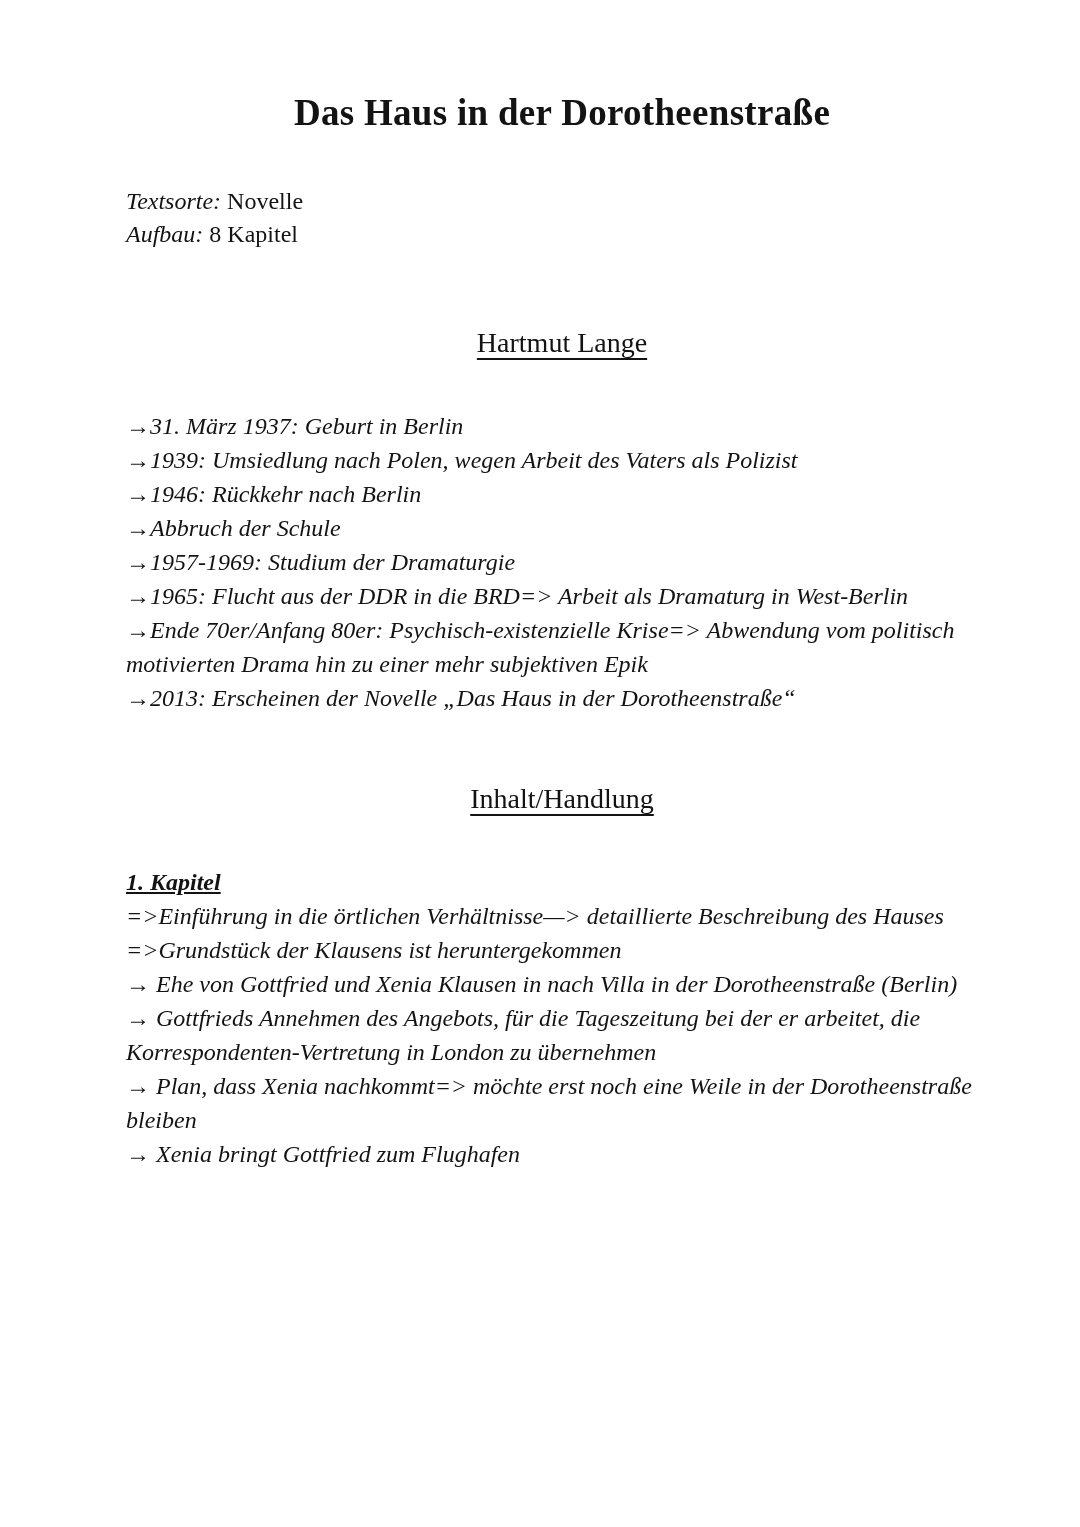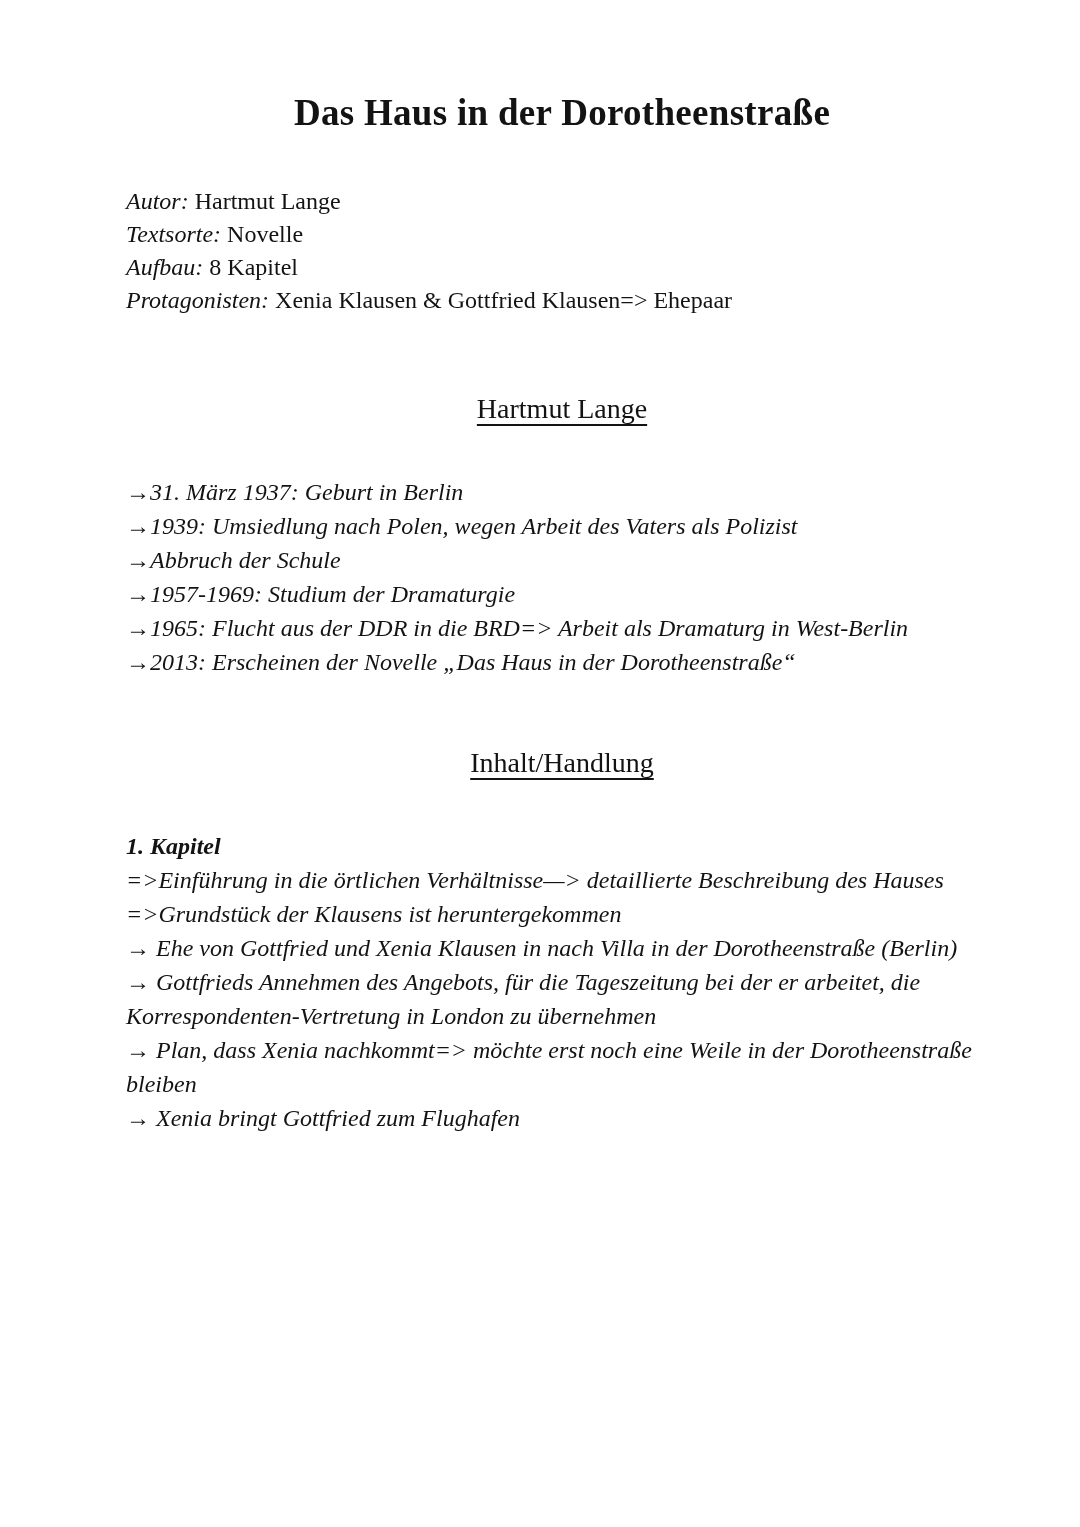--- a/index.html
+++ b/index.html
@@ -64,44 +64,45 @@
     font-size: 24px;
     line-height: 34px;
     font-style: italic;
   }
   .subheading {
     margin: 0;
     font-size: 24px;
     line-height: 34px;
     font-weight: 700;
     font-style: italic;
+    text-decoration: underline;
   }
 </style>
 </head>
 <body>
 
 <div class="page">
 
   <h1 class="title">Das Haus in der Dorotheenstraße</h1>
 
   <div class="meta">
-    <p class="meta-line"><span class="meta-label">Autor:</span> <span>Hartmut Lange</span></p>
     <p class="meta-line"><span class="meta-label">Textsorte:</span> <span>Novelle</span></p>
     <p class="meta-line"><span class="meta-label">Aufbau:</span> <span>8 Kapitel</span></p>
-    <p class="meta-line"><span class="meta-label">Protagonisten:</span> <span>Xenia Klausen &amp; Gottfried Klausen=&gt; Ehepaar</span></p>
   </div>
 
   <h2 class="section-heading"><span class="underlined">Hartmut Lange</span></h2>
 
   <div class="list">
     <p class="list-item">→31. März 1937: Geburt in Berlin</p>
     <p class="list-item">→1939: Umsiedlung nach Polen, wegen Arbeit des Vaters als Polizist</p>
+    <p class="list-item">→1946: Rückkehr nach Berlin</p>
     <p class="list-item">→Abbruch der Schule</p>
     <p class="list-item">→1957-1969: Studium der Dramaturgie</p>
     <p class="list-item">→1965: Flucht aus der DDR in die BRD=&gt; Arbeit als Dramaturg in West-Berlin</p>
+    <p class="list-item">→Ende 70er/Anfang 80er: Psychisch-existenzielle Krise=&gt; Abwendung vom politisch motivierten Drama hin zu einer mehr subjektiven Epik</p>
     <p class="list-item">→2013: Erscheinen der Novelle „Das Haus in der Dorotheenstraße“</p>
   </div>
 
   <h2 class="section-heading section-heading-2"><span class="underlined">Inhalt/Handlung</span></h2>
 
   <p class="subheading">1. Kapitel</p>
 
   <div class="list">
     <p class="list-item">=&gt;Einführung in die örtlichen Verhältnisse—&gt; detaillierte Beschreibung des Hauses</p>
     <p class="list-item">=&gt;Grundstück der Klausens ist heruntergekommen</p>

